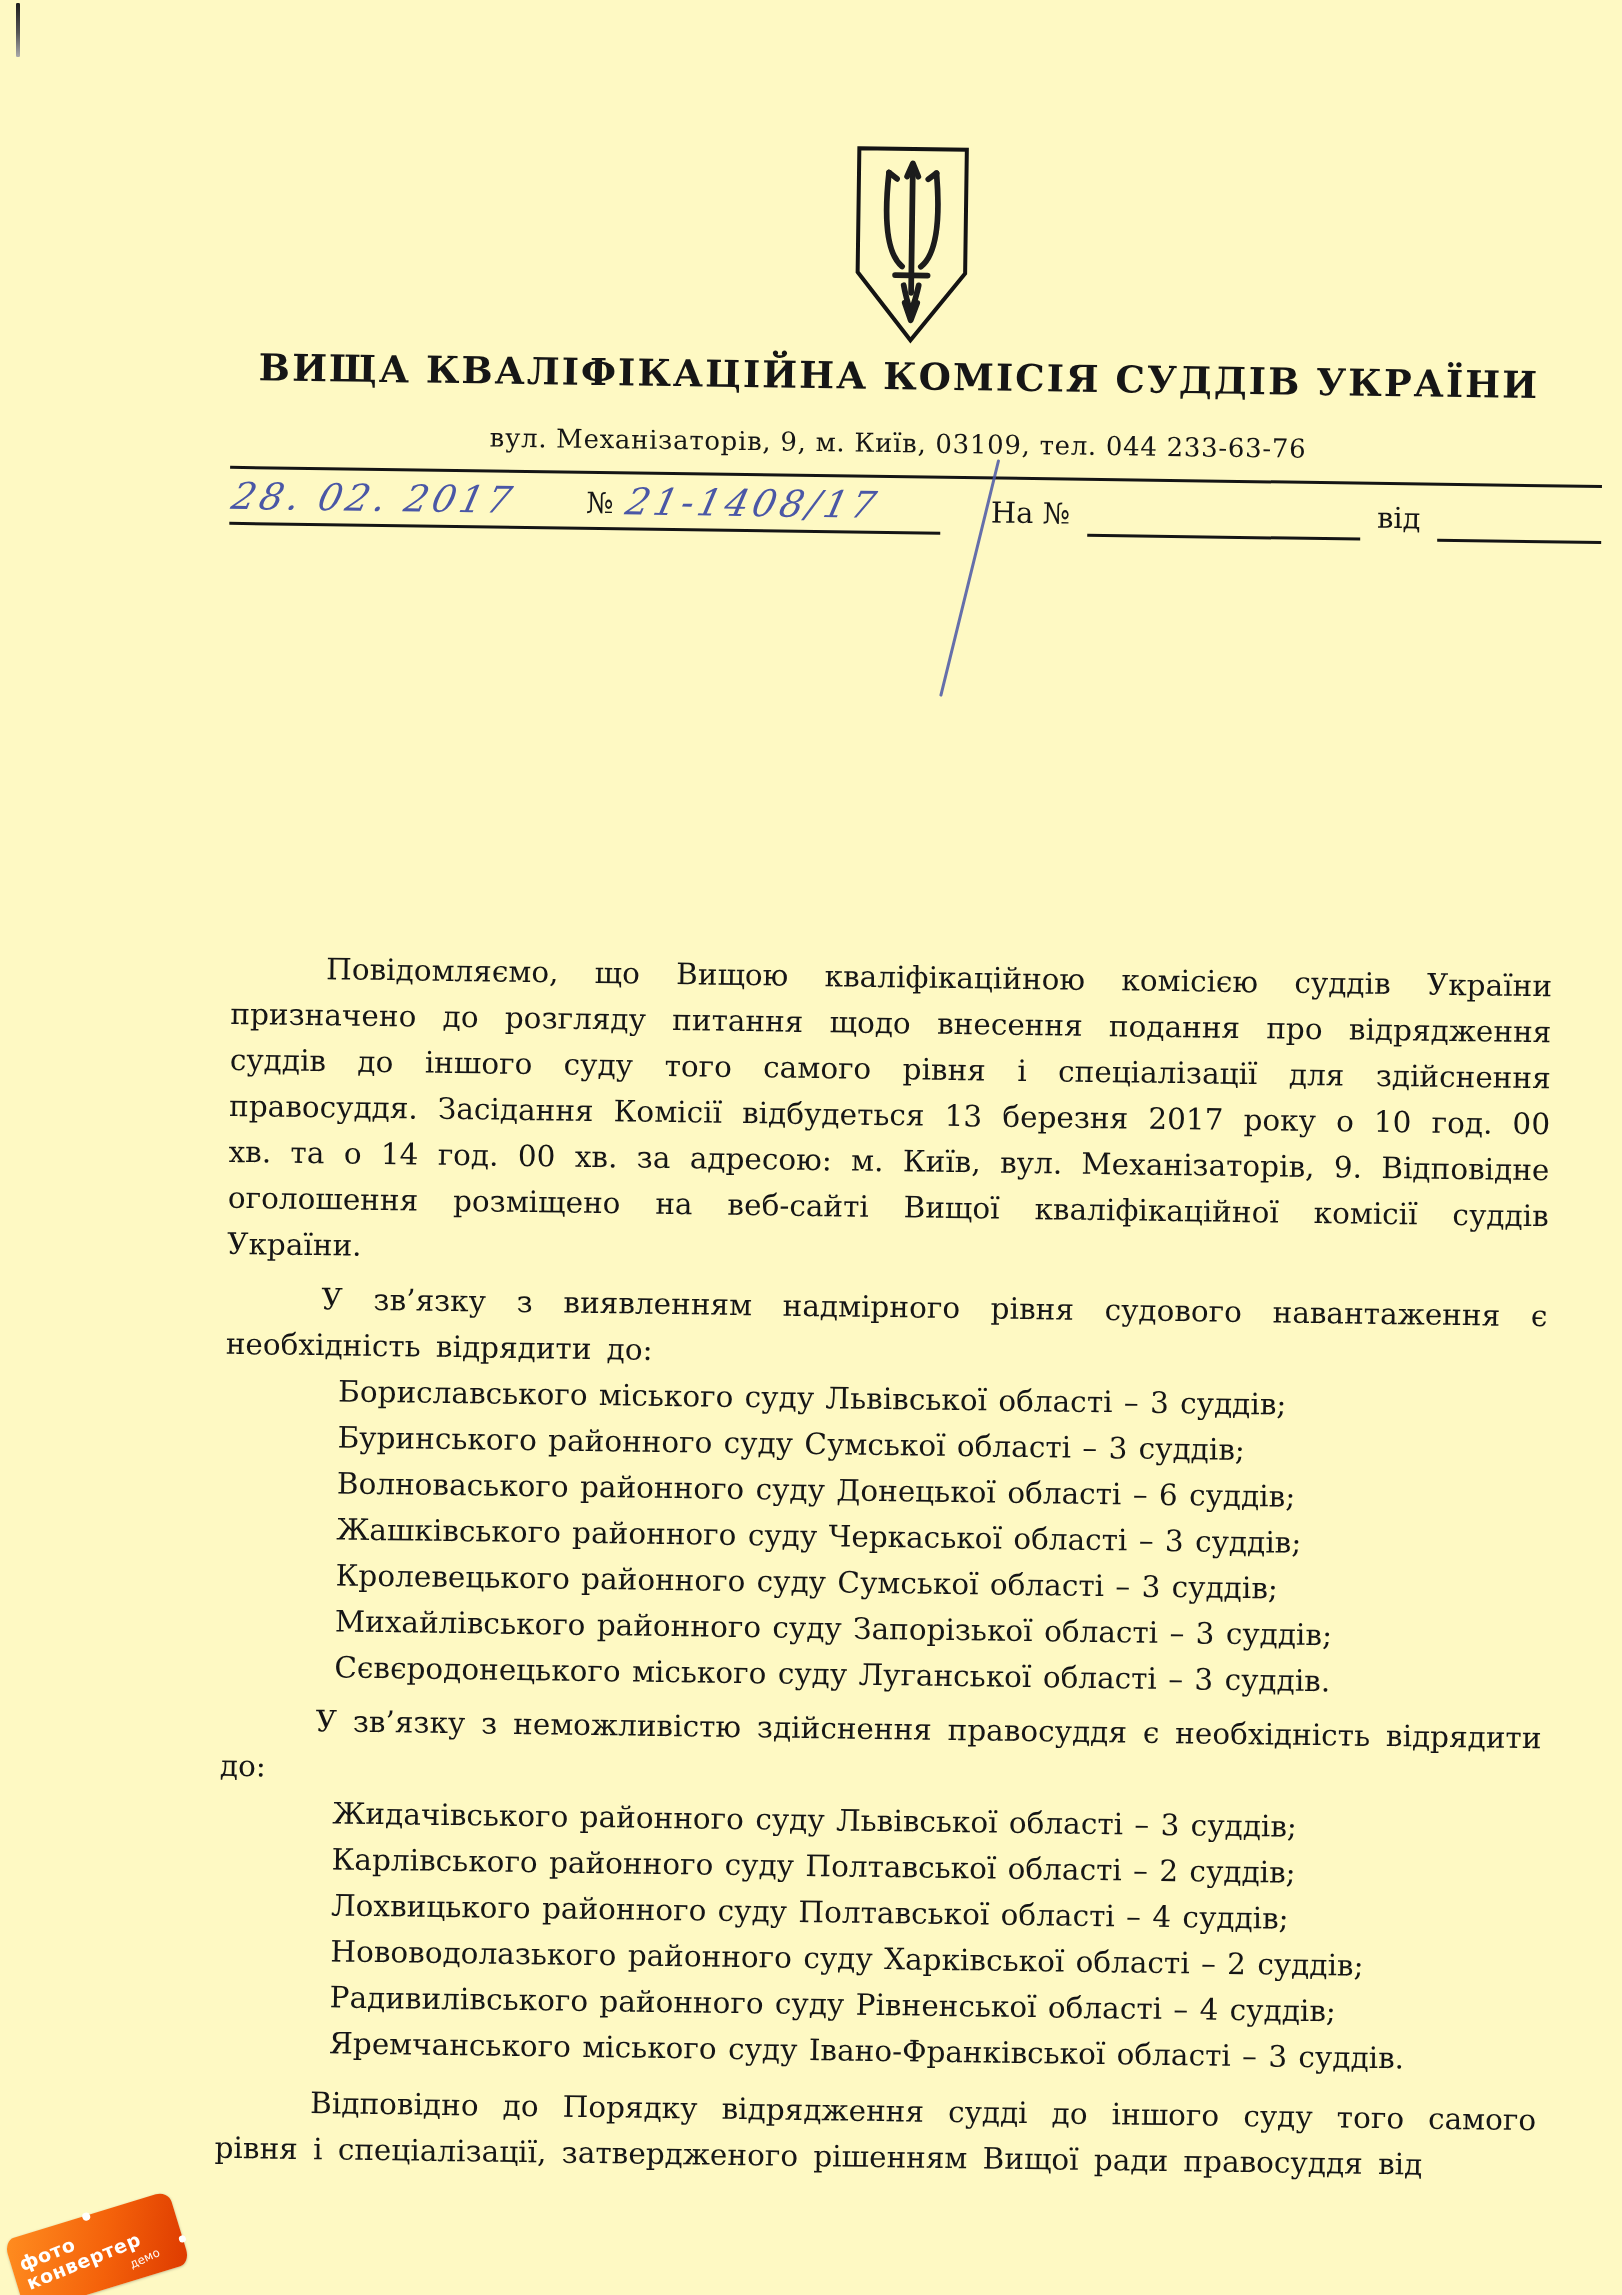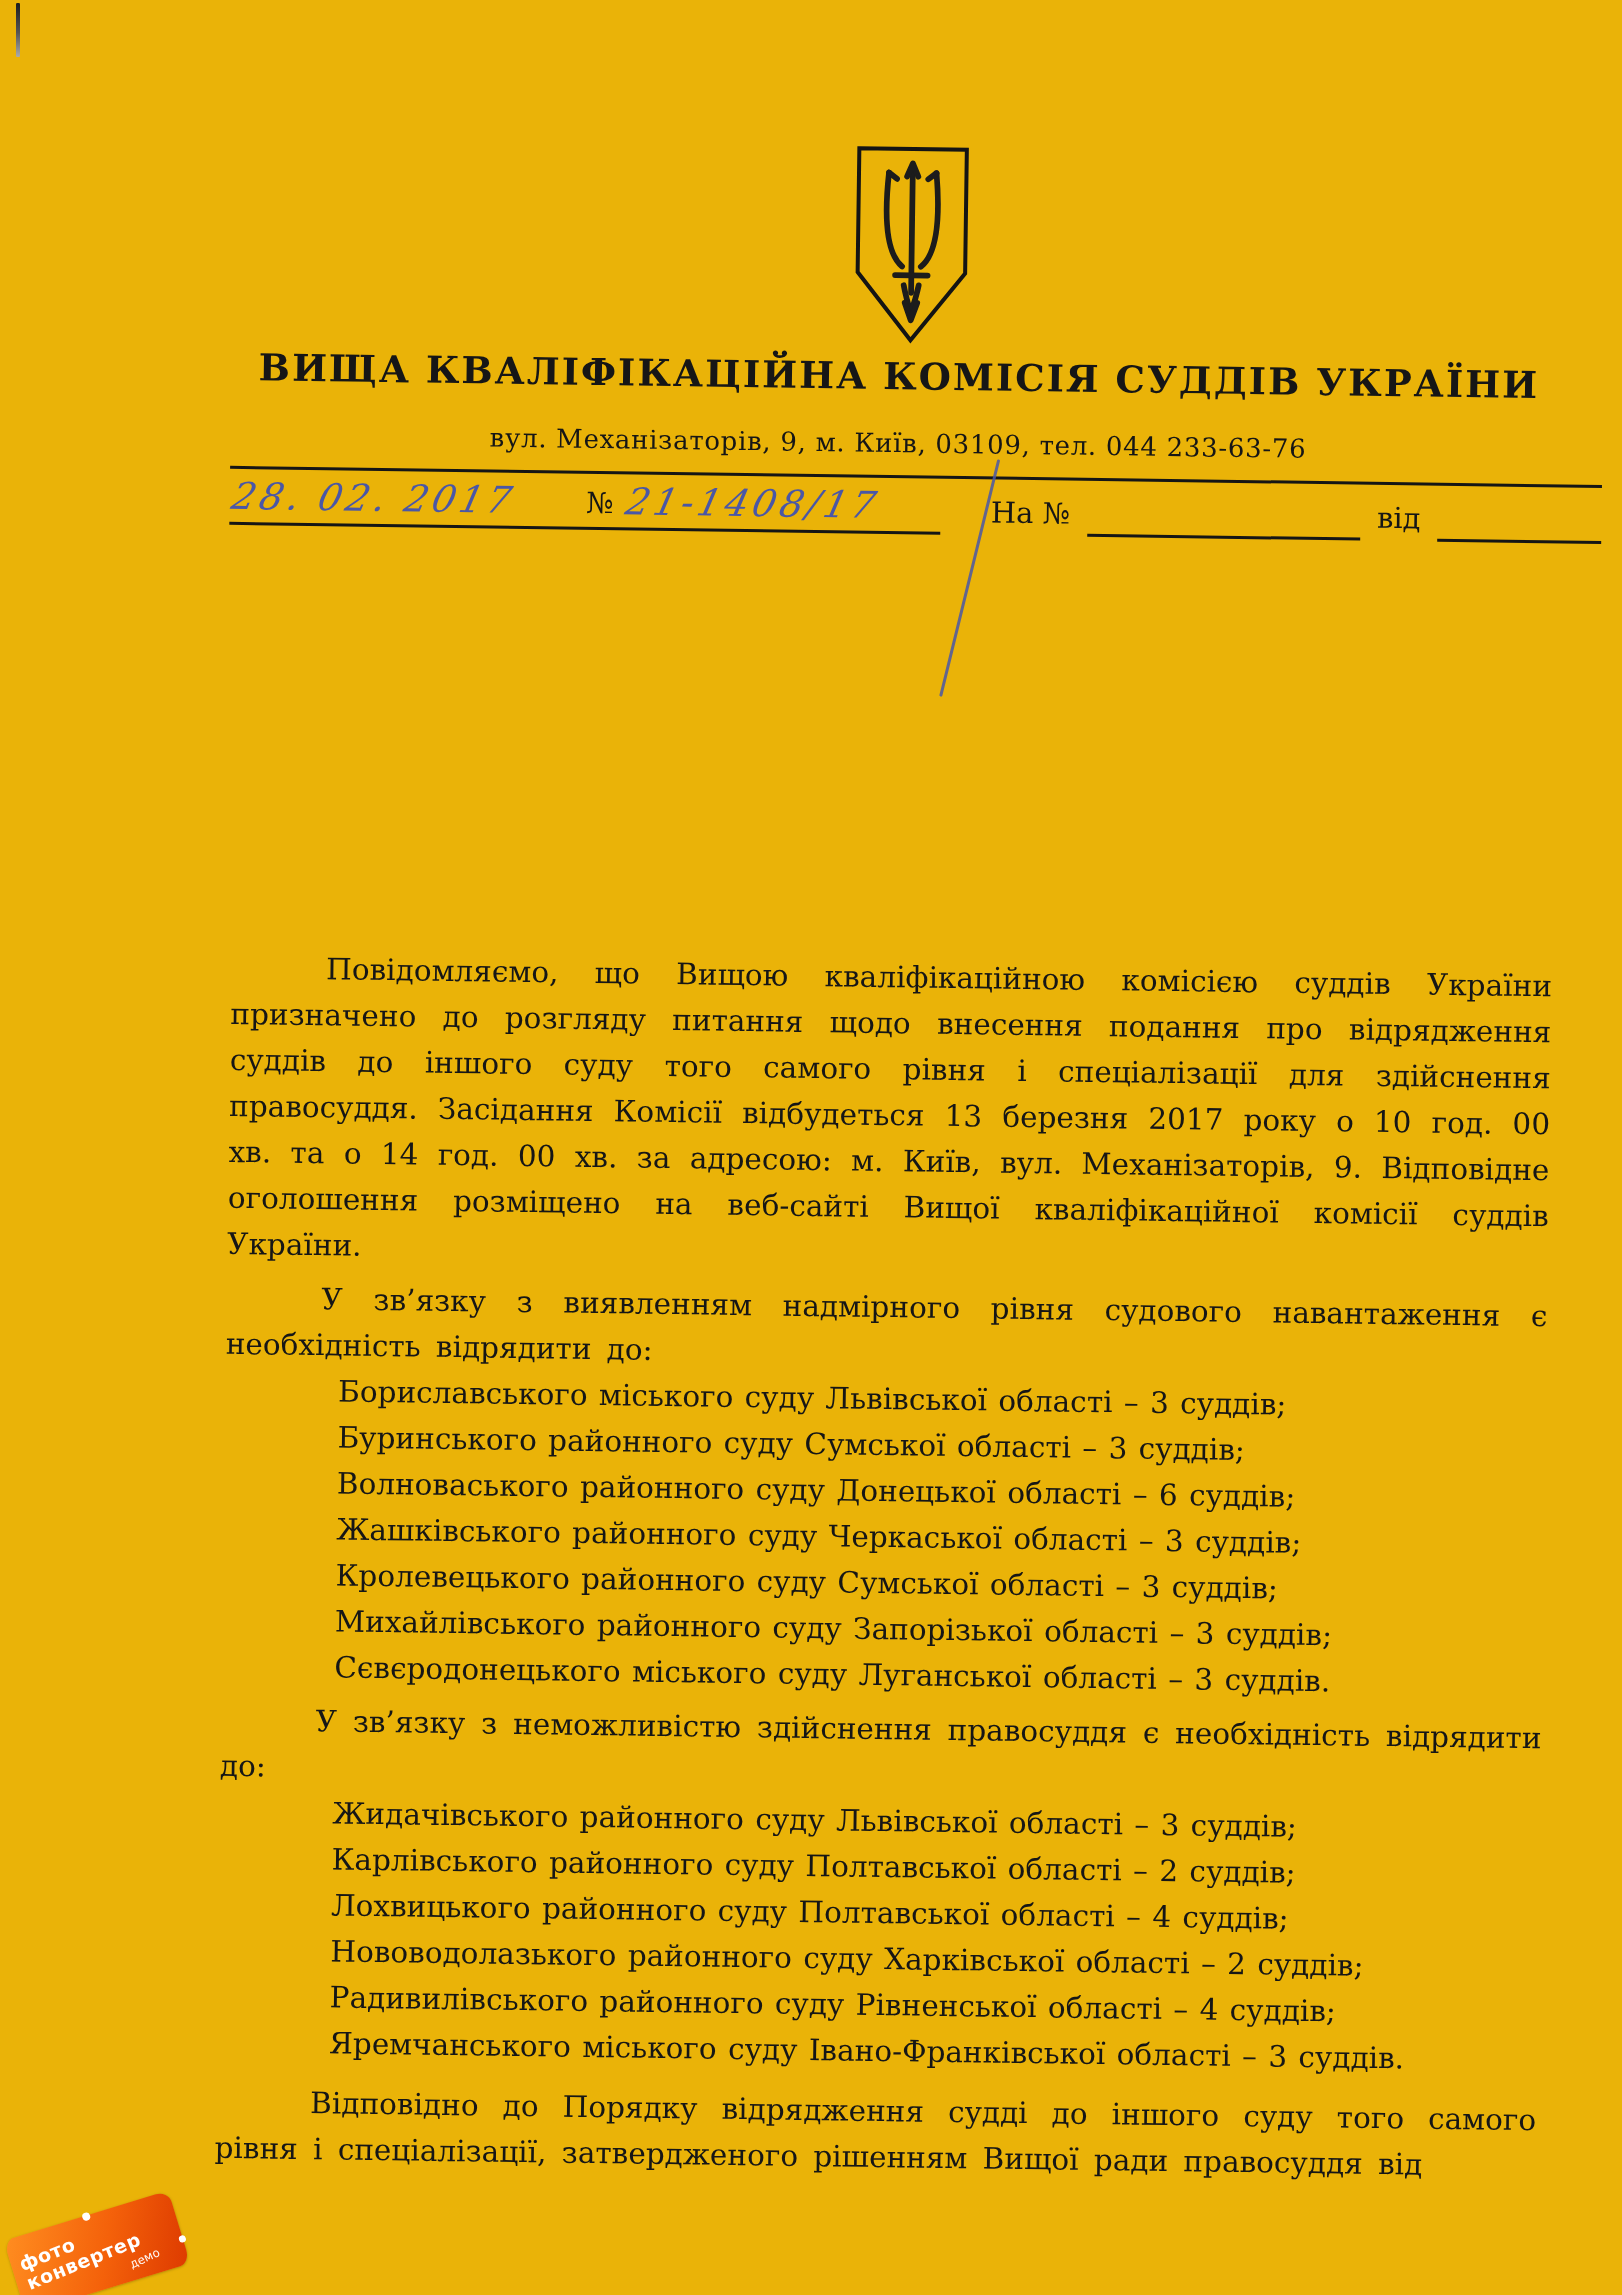--- a/index.html
+++ b/index.html
@@ -5,21 +5,21 @@
   :root{
     --ink:#161616;
     --pen:#4a57a6;
     --wm-orange:#f4610a;
   }
   html,body{margin:0;padding:0;}
   body{
     width:1622px;height:2295px;position:relative;background:#ffffff;
     font-family:"DejaVu Serif", serif;color:var(--ink);overflow:hidden;
   }
-  .page{position:absolute;inset:0;background:#eab308;overflow:hidden;}
+  .page{position:absolute;inset:0;background:#fef9c3;overflow:hidden;}
   .scan-artifact{
     position:absolute;left:15.8px;top:2.6px;width:4.6px;height:54px;
     background:linear-gradient(#1d1d1d 0%,#555 55%,#aaa 100%);border-radius:1.3px;
   }
   .content{
     position:absolute;inset:0;
     transform:rotate(0.8deg);
     transform-origin:811px 1051px;
   }
   .crest{position:absolute;top:144px;left:835px;width:131px;height:200px;}

